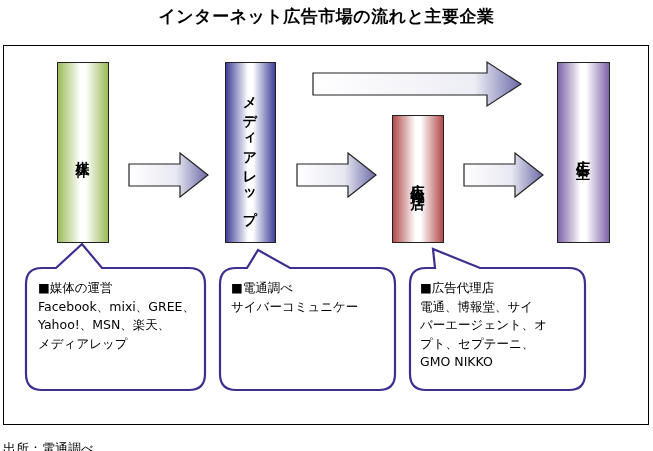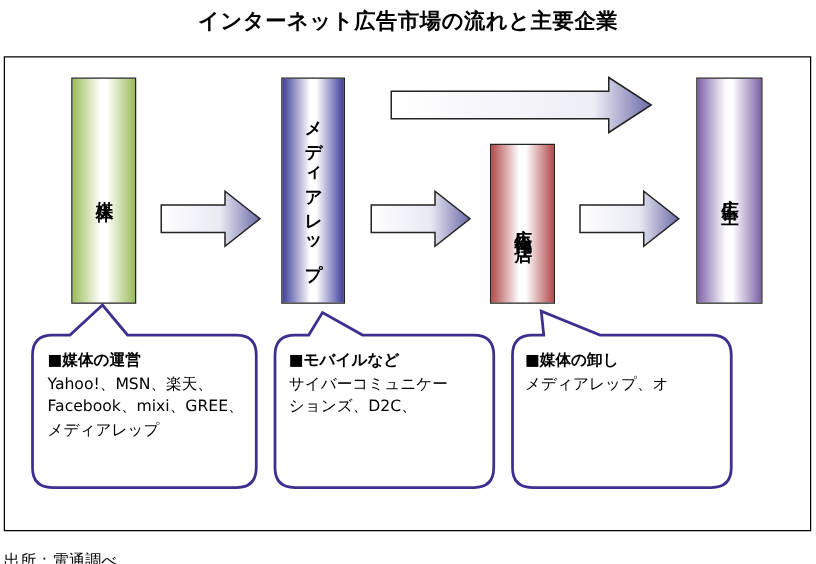--- a/index.html
+++ b/index.html
@@ -13,21 +13,21 @@
          display: flex; align-items: center; justify-content: center; }
   .bar-text { writing-mode: vertical-rl; text-orientation: upright; font-weight: bold;
               font-size: 14px; letter-spacing: 3px; }
   .bar-green { background: linear-gradient(to right, #9bbb59 0%, #ffffff 45%, #ffffff 55%, #9bbb59 100%); }
   .bar-blue  { background: linear-gradient(to right, #3f3f9a 0%, #ffffff 45%, #ffffff 55%, #3f3f9a 100%); }
   .bar-red   { background: linear-gradient(to right, #b24a4a 0%, #ffffff 45%, #ffffff 55%, #b24a4a 100%); }
   .bar-purple{ background: linear-gradient(to right, #7e62a8 0%, #ffffff 45%, #ffffff 55%, #7e62a8 100%); }
   svg.arrow { position: absolute; overflow: visible; }
   svg.callout { position: absolute; left: 0; top: 0; overflow: visible; }
   .callout-text { position: absolute; font-size: 12.5px; line-height: 18.5px; }
-  .callout-text .head { font-weight: bold; }
+  .callout-text .head { font-weight: normal; }
   .source { position: absolute; left: 3px; top: 440px; font-size: 13px; font-weight: normal; }
 </style>
 </head>
 <body>
 
 <div class="title">インターネット広告市場の流れと主要企業</div>
 
 <div class="frame"></div>
 
 <svg width="0" height="0" style="position:absolute">
@@ -79,29 +79,31 @@
 </svg>
 
 <svg class="callout" width="653" height="451">
   <path d="M42,268 L56,268 L82,244 L102,268 L189,268 Q205,268 205,284 L205,374 Q205,390 189,390 L42,390 Q26,390 26,374 L26,284 Q26,268 42,268 Z" fill="#ffffff" stroke="#3d2f8f" stroke-width="2.2"></path>
   <path d="M236,268 L247,268 L258,250 L290,268 L379,268 Q395,268 395,284 L395,374 Q395,390 379,390 L236,390 Q220,390 220,374 L220,284 Q220,268 236,268 Z" fill="#ffffff" stroke="#3d2f8f" stroke-width="2.2"></path>
   <path d="M426,268 L435,268 L433,249 L480,268 L569,268 Q585,268 585,284 L585,374 Q585,390 569,390 L426,390 Q410,390 410,374 L410,284 Q410,268 426,268 Z" fill="#ffffff" stroke="#3d2f8f" stroke-width="2.2"></path>
 </svg>
 
 <div class="callout-text" style="left:38px; top:279px;">
   <div class="head">■媒体の運営</div>
+  <div>Facebook、mixi、GREE、</div>
   <div>Yahoo!、MSN、楽天、</div>
-  <div>Facebook、mixi、GREE、</div>
   <div>メディアレップ</div>
 </div>
 
 <div class="callout-text" style="left:231px; top:279px;">
-  <div class="head">■モバイルなど</div>
+  <div class="head">■電通調べ</div>
   <div>サイバーコミュニケー</div>
-  <div>ションズ、D2C、</div>
 </div>
 
 <div class="callout-text" style="left:420px; top:279px;">
-  <div class="head">■媒体の卸し</div>
-  <div>メディアレップ、オ</div>
+  <div class="head">■広告代理店</div>
+  <div>電通、博報堂、サイ</div>
+  <div>バーエージェント、オ</div>
+  <div>プト、セプテーニ、</div>
+  <div>GMO NIKKO</div>
 </div>
 
 <div class="source">出所：電通調べ</div>
 
 </body></html>

